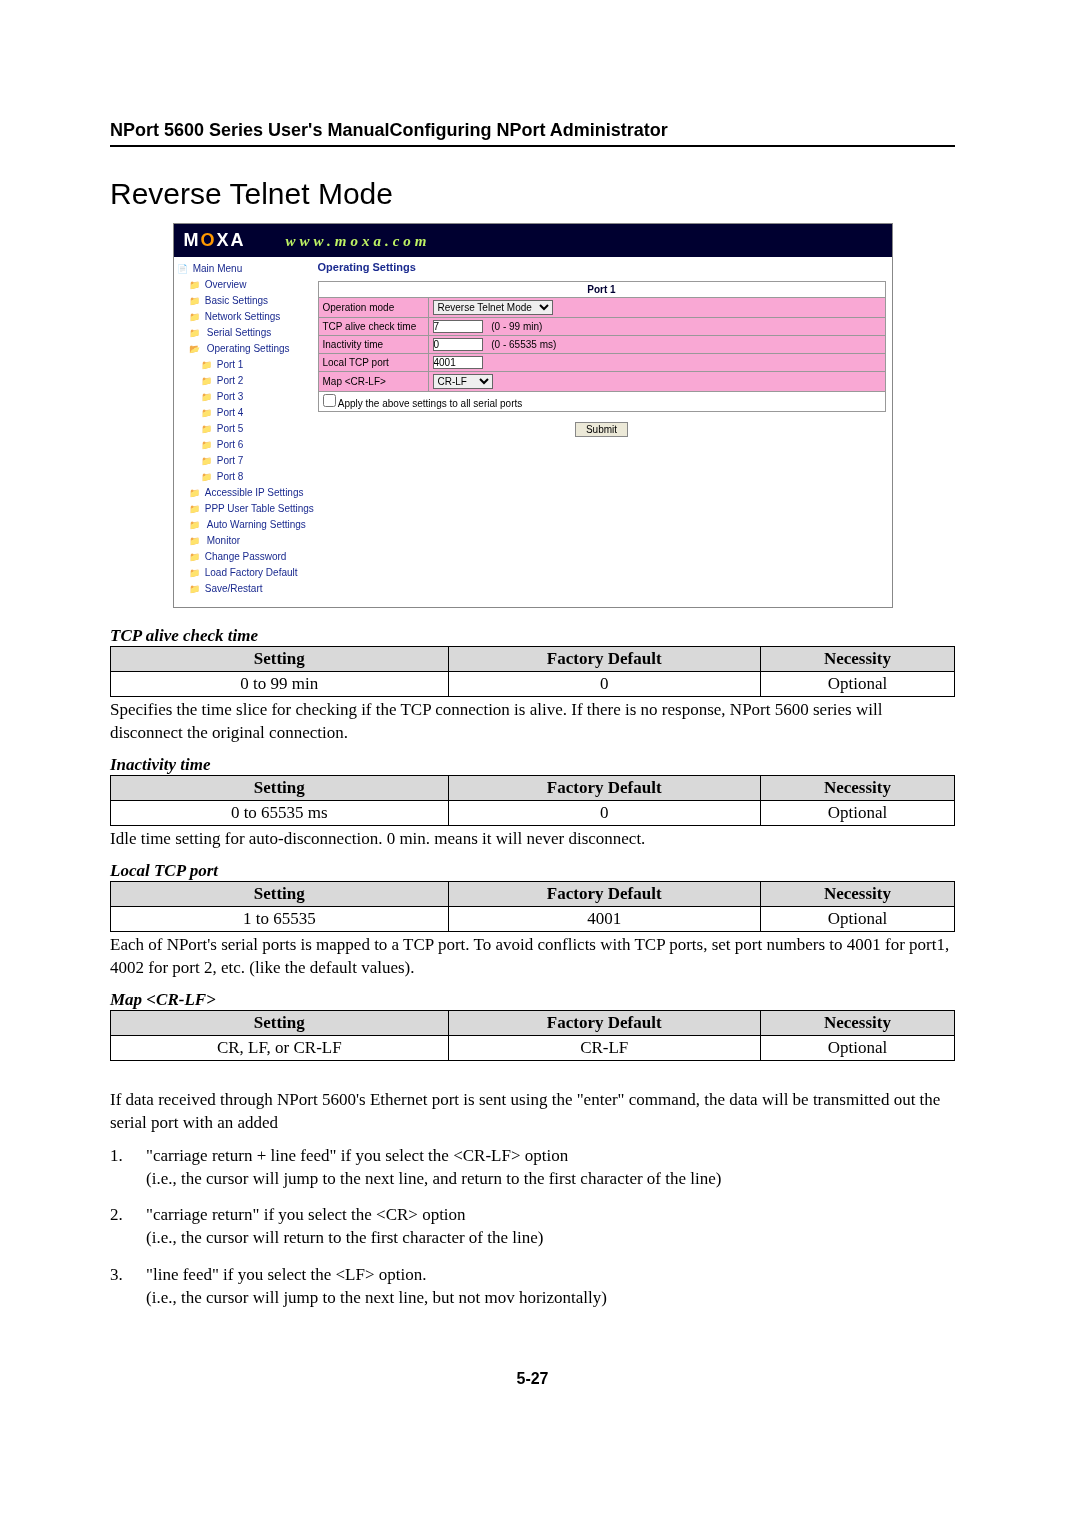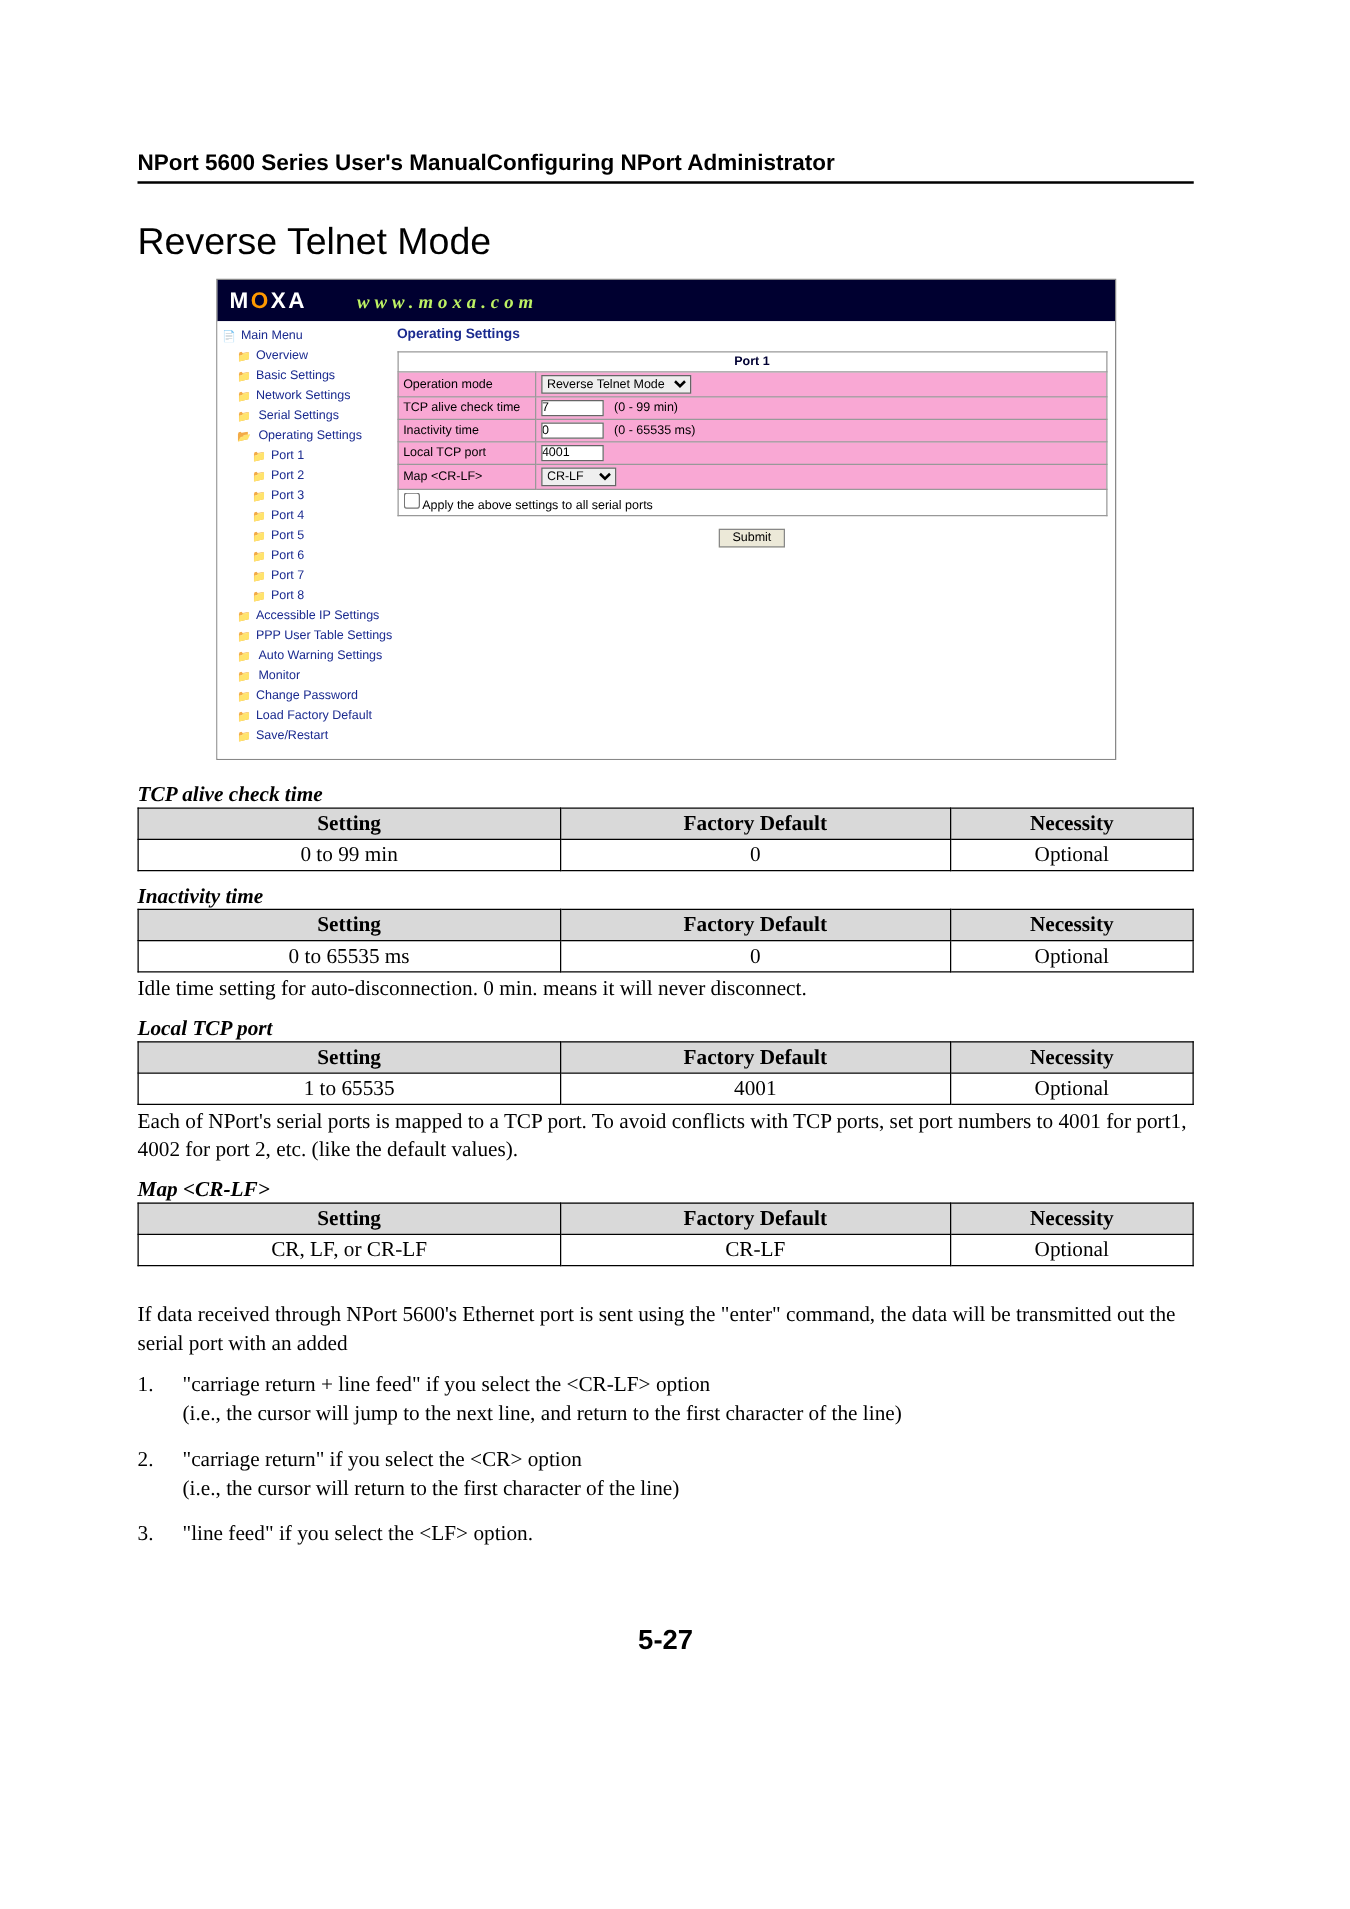--- a/index.html
+++ b/index.html
@@ -49,21 +49,21 @@
   .param-title { font-style: italic; font-weight: bold; margin-top: 10px; font-size: 17px; font-family: "Times New Roman", serif; }
   table.param { width: 100%; border-collapse: collapse; font-size: 17px; }
   table.param th, table.param td { border: 1px solid #000; padding: 2px 2px; text-align: center; }
   table.param th { background: #d9d9d9; }
 
   p.body-text, li.body-text { font-size: 17px; line-height: 1.35; margin-top: 2px; }
   ol.num-list { list-style: none; counter-reset: item; margin-top: 10px; }
   ol.num-list li { counter-increment: item; position: relative; padding-left: 36px; margin-bottom: 14px; }
   ol.num-list li::before { content: counter(item) "."; position: absolute; left: 0; }
 
-  .page-num { text-align: center; font-family: Arial, sans-serif; font-weight: bold; font-size: 22px; margin-top: 60px; }
+  .page-num { text-align: center; font-family: Arial, sans-serif; font-weight: bold; font-size: 16px; margin-top: 60px; }
 </style>
 </head>
 <body>
 
 <div class="page-wrap">
 
   <div class="header-row">
     <span>NPort 5600 Series User's Manual</span>
     <span>Configuring NPort Administrator</span>
   </div>
@@ -165,20 +165,21 @@
       <th style="width:37%">Factory Default</th>
       <th>Necessity</th>
     </tr>
     <tr>
       <td>0 to 99 min</td>
       <td>0</td>
       <td>Optional</td>
     </tr>
   </tbody>
     </table>
+  <p class="body-text">Specifies the time slice for checking if the TCP connection is alive. If there is no response, NPort 5600 series will disconnect the original connection.</p>
 
   <div class="param-title">Inactivity time</div>
   <table class="param">
     <tbody>
         <tr>
       <th style="width:40%">Setting</th>
       <th style="width:37%">Factory Default</th>
       <th>Necessity</th>
     </tr>
     <tr>
@@ -229,17 +230,18 @@
     <li class="body-text">
       <span>"carriage return + line feed" if you select the &lt;CR-LF&gt; option</span><br>
       <span>(i.e., the cursor will jump to the next line, and return to the first character of the line)</span>
     </li>
     <li class="body-text">
       <span>"carriage return" if you select the &lt;CR&gt; option</span><br>
       <span>(i.e., the cursor will return to the first character of the line)</span>
     </li>
     <li class="body-text">
       <span>"line feed" if you select the &lt;LF&gt; option.</span><br>
+      <span>(i.e., the cursor will jump to the next line, but not mov horizontally)</span>
     </li>
   </ol>
 
   <div class="page-num">5-27</div>
 </div>
 
 </body></html>

